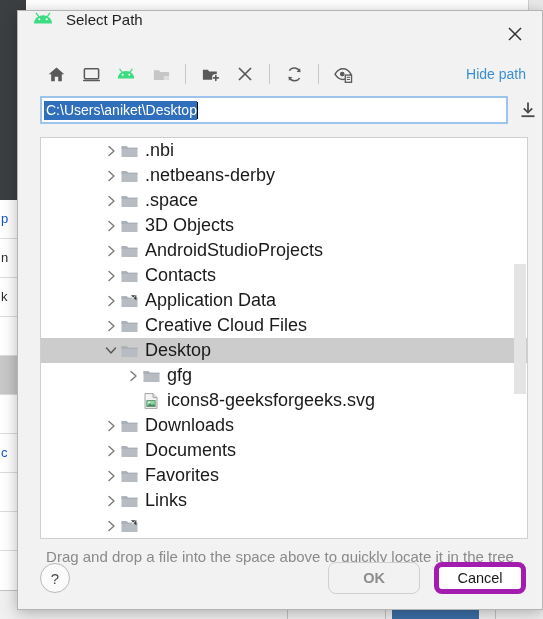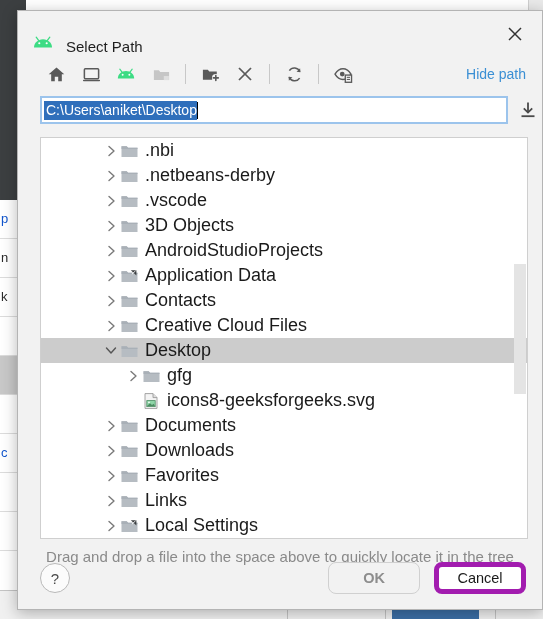--- a/index.html
+++ b/index.html
@@ -96,21 +96,21 @@
     box-shadow: 0 3px 14px rgba(0,0,0,0.28);
     box-sizing: border-box;
     overflow: hidden;
   }
 
   
   .titlebar {
     position: relative;
     height: 44px;
     display: flex;
-    align-items: flex-end;
+    align-items: flex-start;
     padding: 0 0 0 14px;
   }
   .title-text {
     font-size: 15px;
     color: #1f1f1f;
     margin-left: 12px;
   }
   .close-btn {
     position: absolute;
     right: 14px; top: 10px;
@@ -447,21 +447,21 @@
             <svg width="9" height="12" viewBox="0 0 9 12">
               <path d="M2 1.5 L7 6 L2 10.5" fill="none" stroke="#7a7a7a" stroke-width="1.4" stroke-linecap="round" stroke-linejoin="round"></path>
             </svg>
           </span>
           <span class="node-icon">
             <svg width="17" height="14" viewBox="0 0 17 14">
               <path d="M0.5 2.2 h5.2 l1.4 1.6 H16.5 V13 H0.5 Z" fill="#b6bcc2"></path>
               <path d="M0.5 2.2 h5.2 l1.4 1.6 H16.5 v1.1 H0.5 Z" fill="#a9b0b7"></path>
             </svg>
           </span>
-          <span class="node-label">.vscode</span>
+          <span class="node-label">.space</span>
         </div>
         <div class="tree-row">
           <span style="display: inline-block; flex: 0 0 auto; width: 62px;"></span>
           <span class="twisty">
             <svg width="9" height="12" viewBox="0 0 9 12">
               <path d="M2 1.5 L7 6 L2 10.5" fill="none" stroke="#7a7a7a" stroke-width="1.4" stroke-linecap="round" stroke-linejoin="round"></path>
             </svg>
           </span>
           <span class="node-icon">
             <svg width="17" height="14" viewBox="0 0 17 14">
@@ -478,52 +478,52 @@
               <path d="M2 1.5 L7 6 L2 10.5" fill="none" stroke="#7a7a7a" stroke-width="1.4" stroke-linecap="round" stroke-linejoin="round"></path>
             </svg>
           </span>
           <span class="node-icon">
             <svg width="17" height="14" viewBox="0 0 17 14">
               <path d="M0.5 2.2 h5.2 l1.4 1.6 H16.5 V13 H0.5 Z" fill="#b6bcc2"></path>
               <path d="M0.5 2.2 h5.2 l1.4 1.6 H16.5 v1.1 H0.5 Z" fill="#a9b0b7"></path>
             </svg>
           </span>
           <span class="node-label">AndroidStudioProjects</span>
+        </div>
+        <div class="tree-row">
+          <span style="display: inline-block; flex: 0 0 auto; width: 62px;"></span>
+          <span class="twisty">
+            <svg width="9" height="12" viewBox="0 0 9 12">
+              <path d="M2 1.5 L7 6 L2 10.5" fill="none" stroke="#7a7a7a" stroke-width="1.4" stroke-linecap="round" stroke-linejoin="round"></path>
+            </svg>
+          </span>
+          <span class="node-icon">
+            <svg width="17" height="14" viewBox="0 0 17 14">
+              <path d="M0.5 2.2 h5.2 l1.4 1.6 H16.5 V13 H0.5 Z" fill="#b6bcc2"></path>
+              <path d="M0.5 2.2 h5.2 l1.4 1.6 H16.5 v1.1 H0.5 Z" fill="#a9b0b7"></path>
+            </svg>
+          </span>
+          <span class="node-label">Contacts</span>
         </div>
         <div class="tree-row">
           <span style="display: inline-block; flex: 0 0 auto; width: 62px;"></span>
           <span class="twisty">
             <svg width="9" height="12" viewBox="0 0 9 12">
               <path d="M2 1.5 L7 6 L2 10.5" fill="none" stroke="#7a7a7a" stroke-width="1.4" stroke-linecap="round" stroke-linejoin="round"></path>
             </svg>
           </span>
           <span class="node-icon">
             <svg width="17" height="14" viewBox="0 0 17 14">
               <path d="M0.5 2.2 h5.2 l1.4 1.6 H16.5 V13 H0.5 Z" fill="#b6bcc2"></path>
               <path d="M0.5 2.2 h5.2 l1.4 1.6 H16.5 v1.1 H0.5 Z" fill="#a9b0b7"></path>
               <path d="M9.8 1.2 h5.6 v5.2 Z" fill="#3c3f41"></path>
               <path d="M10.9 5.2 L14.6 1.8" stroke="#ffffff" stroke-width="0.9"></path>
             </svg>
           </span>
           <span class="node-label">Application Data</span>
-        </div>
-        <div class="tree-row">
-          <span style="display: inline-block; flex: 0 0 auto; width: 62px;"></span>
-          <span class="twisty">
-            <svg width="9" height="12" viewBox="0 0 9 12">
-              <path d="M2 1.5 L7 6 L2 10.5" fill="none" stroke="#7a7a7a" stroke-width="1.4" stroke-linecap="round" stroke-linejoin="round"></path>
-            </svg>
-          </span>
-          <span class="node-icon">
-            <svg width="17" height="14" viewBox="0 0 17 14">
-              <path d="M0.5 2.2 h5.2 l1.4 1.6 H16.5 V13 H0.5 Z" fill="#b6bcc2"></path>
-              <path d="M0.5 2.2 h5.2 l1.4 1.6 H16.5 v1.1 H0.5 Z" fill="#a9b0b7"></path>
-            </svg>
-          </span>
-          <span class="node-label">Contacts</span>
         </div>
         <div class="tree-row">
           <span style="display: inline-block; flex: 0 0 auto; width: 62px;"></span>
           <span class="twisty">
             <svg width="9" height="12" viewBox="0 0 9 12">
               <path d="M2 1.5 L7 6 L2 10.5" fill="none" stroke="#7a7a7a" stroke-width="1.4" stroke-linecap="round" stroke-linejoin="round"></path>
             </svg>
           </span>
           <span class="node-icon">
             <svg width="17" height="14" viewBox="0 0 17 14">
@@ -587,36 +587,36 @@
             <svg width="9" height="12" viewBox="0 0 9 12">
               <path d="M2 1.5 L7 6 L2 10.5" fill="none" stroke="#7a7a7a" stroke-width="1.4" stroke-linecap="round" stroke-linejoin="round"></path>
             </svg>
           </span>
           <span class="node-icon">
             <svg width="17" height="14" viewBox="0 0 17 14">
               <path d="M0.5 2.2 h5.2 l1.4 1.6 H16.5 V13 H0.5 Z" fill="#b6bcc2"></path>
               <path d="M0.5 2.2 h5.2 l1.4 1.6 H16.5 v1.1 H0.5 Z" fill="#a9b0b7"></path>
             </svg>
           </span>
+          <span class="node-label">Downloads</span>
+        </div>
+        <div class="tree-row">
+          <span style="display: inline-block; flex: 0 0 auto; width: 62px;"></span>
+          <span class="twisty">
+            <svg width="9" height="12" viewBox="0 0 9 12">
+              <path d="M2 1.5 L7 6 L2 10.5" fill="none" stroke="#7a7a7a" stroke-width="1.4" stroke-linecap="round" stroke-linejoin="round"></path>
+            </svg>
+          </span>
+          <span class="node-icon">
+            <svg width="17" height="14" viewBox="0 0 17 14">
+              <path d="M0.5 2.2 h5.2 l1.4 1.6 H16.5 V13 H0.5 Z" fill="#b6bcc2"></path>
+              <path d="M0.5 2.2 h5.2 l1.4 1.6 H16.5 v1.1 H0.5 Z" fill="#a9b0b7"></path>
+            </svg>
+          </span>
           <span class="node-label">Documents</span>
-        </div>
-        <div class="tree-row">
-          <span style="display: inline-block; flex: 0 0 auto; width: 62px;"></span>
-          <span class="twisty">
-            <svg width="9" height="12" viewBox="0 0 9 12">
-              <path d="M2 1.5 L7 6 L2 10.5" fill="none" stroke="#7a7a7a" stroke-width="1.4" stroke-linecap="round" stroke-linejoin="round"></path>
-            </svg>
-          </span>
-          <span class="node-icon">
-            <svg width="17" height="14" viewBox="0 0 17 14">
-              <path d="M0.5 2.2 h5.2 l1.4 1.6 H16.5 V13 H0.5 Z" fill="#b6bcc2"></path>
-              <path d="M0.5 2.2 h5.2 l1.4 1.6 H16.5 v1.1 H0.5 Z" fill="#a9b0b7"></path>
-            </svg>
-          </span>
-          <span class="node-label">Downloads</span>
         </div>
         <div class="tree-row">
           <span style="display: inline-block; flex: 0 0 auto; width: 62px;"></span>
           <span class="twisty">
             <svg width="9" height="12" viewBox="0 0 9 12">
               <path d="M2 1.5 L7 6 L2 10.5" fill="none" stroke="#7a7a7a" stroke-width="1.4" stroke-linecap="round" stroke-linejoin="round"></path>
             </svg>
           </span>
           <span class="node-icon">
             <svg width="17" height="14" viewBox="0 0 17 14">
@@ -649,21 +649,20 @@
             </svg>
           </span>
           <span class="node-icon">
             <svg width="17" height="14" viewBox="0 0 17 14">
               <path d="M0.5 2.2 h5.2 l1.4 1.6 H16.5 V13 H0.5 Z" fill="#b6bcc2"></path>
               <path d="M0.5 2.2 h5.2 l1.4 1.6 H16.5 v1.1 H0.5 Z" fill="#a9b0b7"></path>
               <path d="M9.8 1.2 h5.6 v5.2 Z" fill="#3c3f41"></path>
               <path d="M10.9 5.2 L14.6 1.8" stroke="#ffffff" stroke-width="0.9"></path>
             </svg>
           </span>
-          <span class="node-label">Local Settings</span>
         </div>
       </div>
     <div class="vscrollbar">
       <div class="vthumb" id="vthumb" style="top: 125px; height: 130px;"></div>
     </div>
   </div>
 
   <div class="hint">Drag and drop a file into the space above to quickly locate it in the tree</div>
 
   <div class="btnbar">

